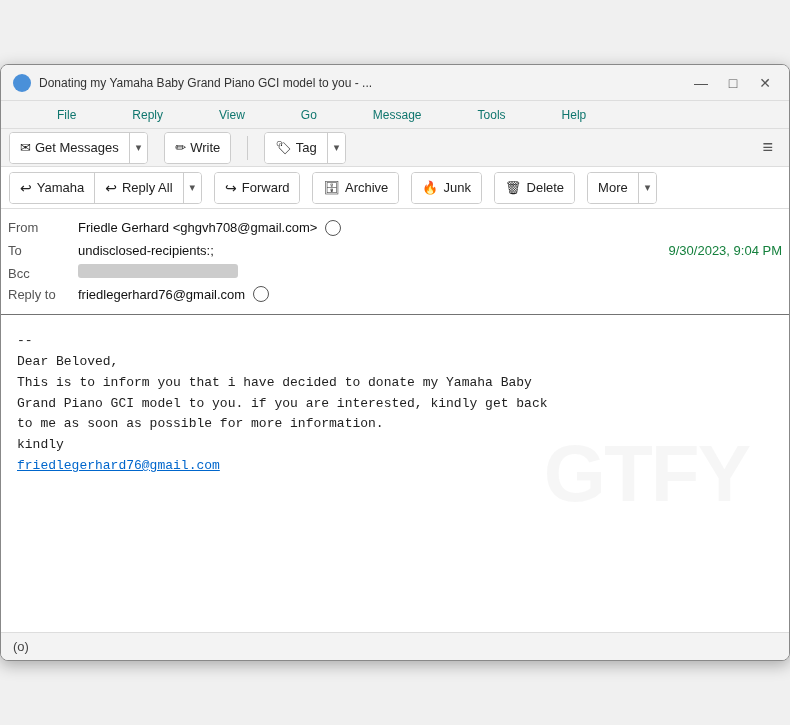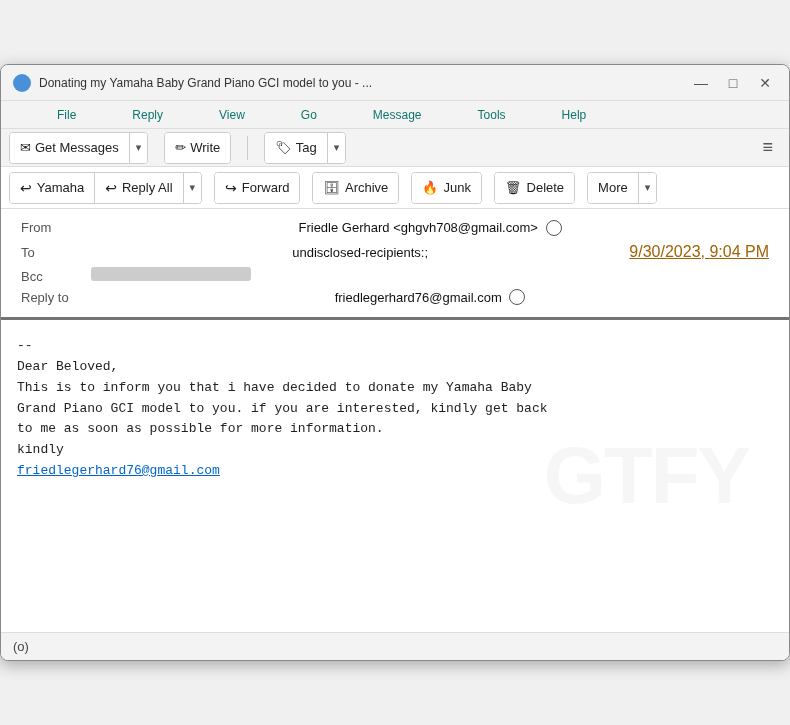--- a/index.html
+++ b/index.html
@@ -177,46 +177,44 @@
       background: #fff;
       border: none;
       border-left: 1px solid #ccc;
       cursor: pointer;
       font-size: 11px;
       color: #555;
       height: 30px;
     }
     
     .email-header {
-      padding: 8px 20px;
-      border-bottom: 3px solid #737373;
+      padding: 8px 7px;
+      border-bottom: 1px solid #737373;
       background: #fff;
     }
     .email-header-row {
       display: flex;
       align-items: baseline;
       padding: 3px 0;
       font-size: 13px;
     }
     .email-header-label {
       color: #555;
       width: 70px;
       flex-shrink: 0;
       font-size: 13px;
     }
     .email-header-value {
       color: #111;
       flex: 1;
-      text-align: center;
     }
     .email-header-date {
-      color: #a16207;
-      font-size: 16px;
+      color: #15803d;
+      font-size: 13px;
       margin-left: auto;
-      text-decoration: underline;
     }
     .email-subject-value {
       font-weight: bold;
       color: #111;
     }
     .email-blurred {
       color: transparent;
       background: #ccc;
       border-radius: 3px;
       display: inline-block;

